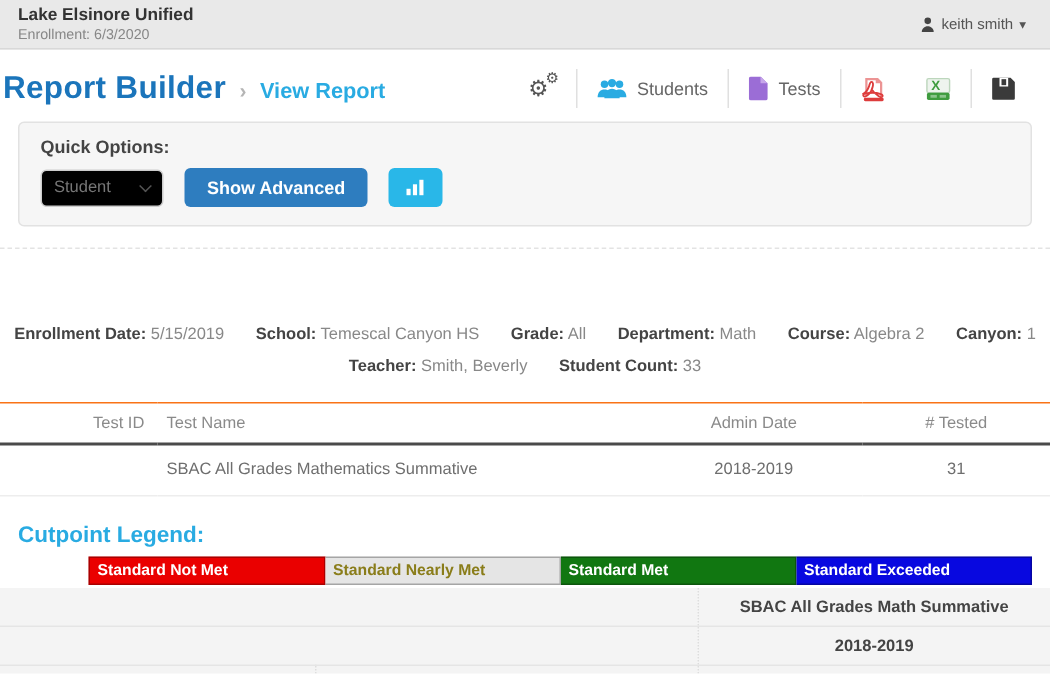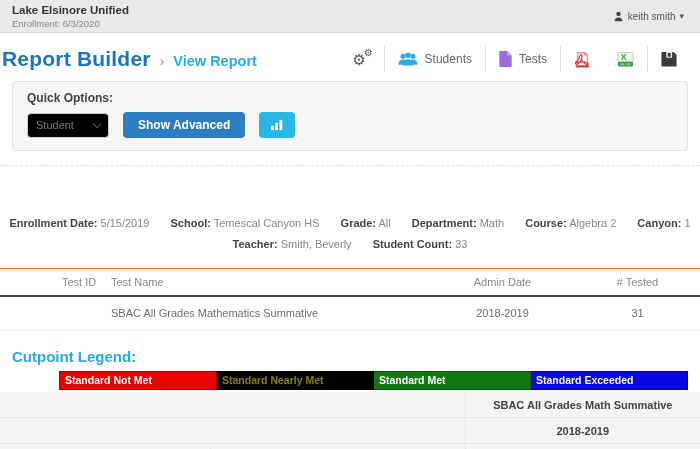--- a/index.html
+++ b/index.html
@@ -204,21 +204,21 @@
       <td>SBAC All Grades Mathematics Summative</td>
       <td class="tt-date">2018-2019</td>
       <td class="tt-num">31</td>
     </tr>
   </tbody>
 </table>
 
 <div class="cutpoint-title">Cutpoint Legend:</div>
 <div class="legend">
   <div class="band" style="background: rgb(234, 0, 0); color: rgb(255, 255, 255);">Standard Not Met</div>
-  <div class="band" style="background: #000000; color: rgb(138, 125, 26);">Standard Nearly Met</div>
+  <div class="band" style="background: #e5e5e5; color: rgb(138, 125, 26);">Standard Nearly Met</div>
   <div class="band" style="background: rgb(17, 119, 17); color: rgb(255, 255, 255);">Standard Met</div>
   <div class="band" style="background: rgb(8, 8, 224); color: rgb(255, 255, 255);">Standard Exceeded</div>
 </div>
 
 <table class="results">
   <colgroup>
     <col class="c-num">
       <col class="c-id">
       <col class="c-name">
       <col class="c-ss">

